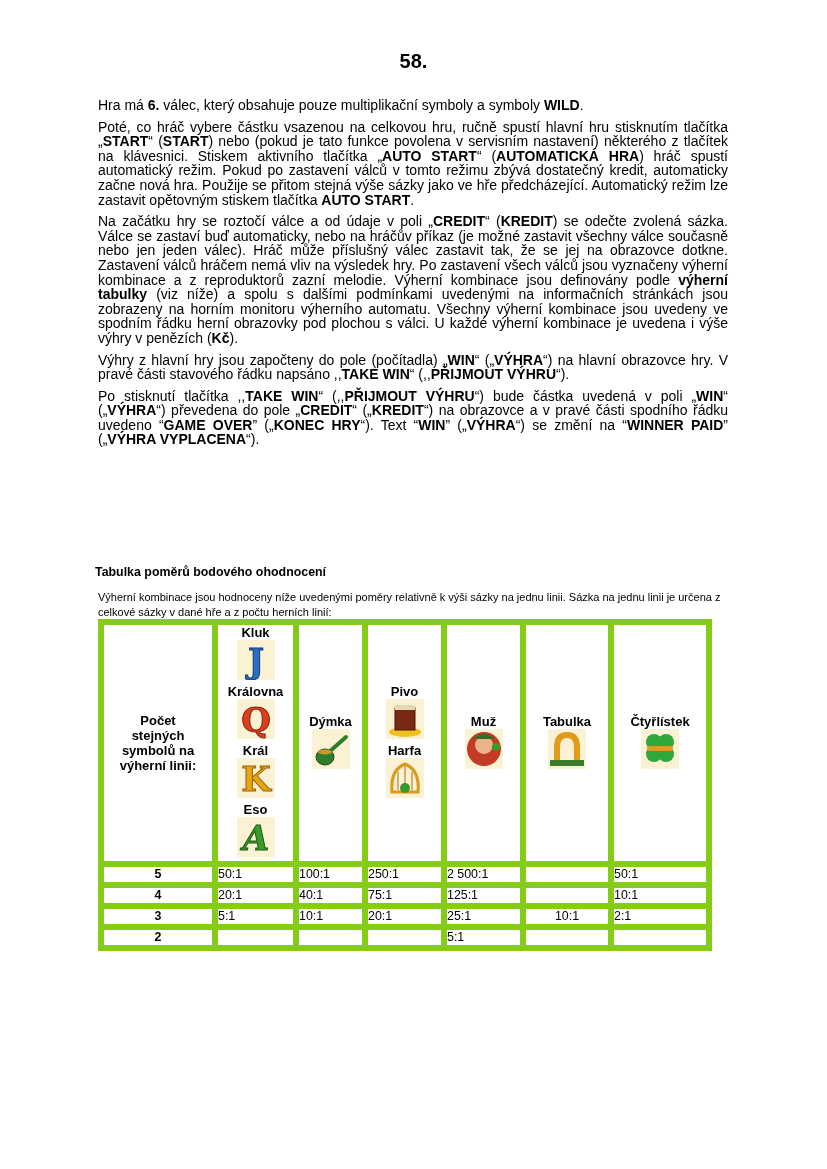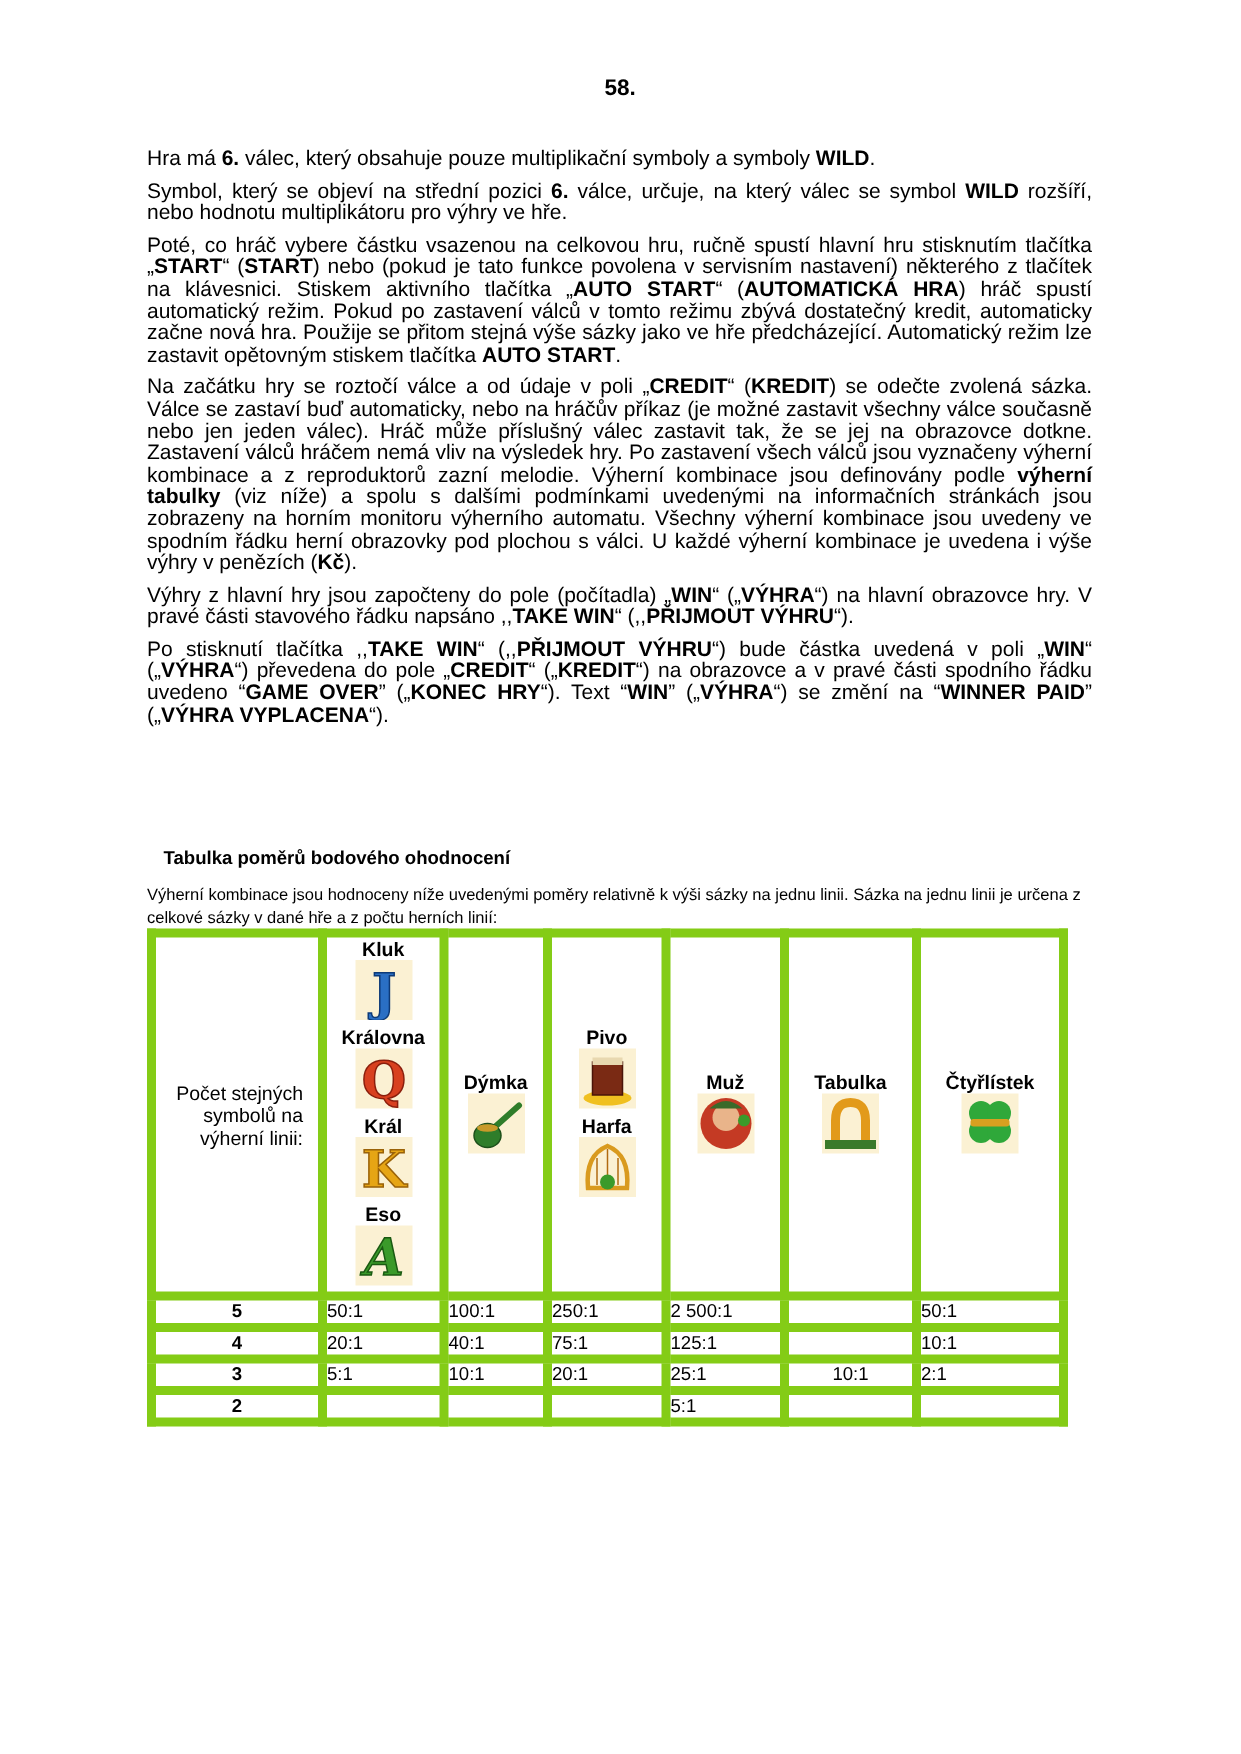--- a/index.html
+++ b/index.html
@@ -1,51 +1,50 @@
 <!DOCTYPE html>
 <html><head>
 <meta charset="utf-8">
 <style>
   html, body { margin: 0; padding: 0; background: #ffffff; }
   body { width: 827px; height: 1169px; position: relative; overflow: hidden;
          font-family: "Liberation Sans", sans-serif; color: #000; }
   .page-number { position: absolute; top: 50px; left: 0; width: 827px; text-align: center;
-                 font-weight: bold; font-size: 15px; }
+                 font-weight: bold; font-size: 20px; }
   .content { position: absolute; left: 98px; top: 98px; width: 630px;
              font-size: 14px; line-height: 14.6px; }
   .content p { margin: 0 0 7px 0; text-align: justify; }
   .content p.left { text-align: left; }
   .content b { font-weight: bold; }
-  .heading { position: absolute; left: 109px; top: 565px; font-weight: bold; font-size: 12.4px; text-align: right; }
+  .heading { position: absolute; left: 95px; top: 565px; font-weight: bold; font-size: 12.4px; text-align: right; }
   .intro { position: absolute; left: 98px; top: 590px; width: 630px; font-size: 11px; line-height: 14.6px; }
   table.paytable { position: absolute; left: 98px; top: 619px; border-collapse: collapse;
                    font-size: 12.4px; }
   table.paytable td { border: 6px solid #84cc16; padding: 0; vertical-align: middle; }
   .hdr-row td { height: 223px; }
-  .hdr-first { text-align: right; font-weight: normal; font-size: 13px; line-height: 15px; }
+  .hdr-first { text-align: center; font-weight: bold; font-size: 13px; line-height: 15px; }
   .sym-cell { text-align: center; }
   .sym-name { font-weight: bold; font-size: 13px; display: block; line-height: 15px; }
   .sym-icon { display: inline-block; width: 38px; height: 40px; margin: 0 auto 1px auto;
               background: #fbf1d3; position: relative; overflow: hidden; }
   .sym-icon svg { width: 38px; height: 40px; display: block; }
   .data-row td { height: 15px; line-height: 15px; font-size: 12.4px; }
   .num-col { text-align: center; font-weight: bold; }
   .val { text-align: left; padding-right: 12px !important; }
   .val.center { text-align: center; padding-right: 0 !important; }
   .tail { position: absolute; left: 98px; top: 918px; width: 630px; font-size: 12.4px; line-height: 14.6px; }
   .tail p { margin: 0 0 7px 0; text-align: justify; }
 </style>
 </head>
 <body>
 
 <div class="page-number">58.</div>
 
 <div class="content">
   <p class="left"><span>Hra má </span><b>6.</b><span> válec, který obsahuje pouze multiplikační symboly a symboly </span><b>WILD</b><span>.</span></p>
-  <p><span>Symbol, který se objeví na střední pozici </span><b>6.</b><span> válce, určuje, na který válec se symbol </span><b>WILD</b><span> rozšíří, nebo hodnotu multiplikátoru pro výhry ve hře.</span></p>
   <p><span>Poté, co hráč vybere částku vsazenou na celkovou hru, ručně spustí hlavní hru stisknutím tlačítka „</span><b>START</b><span>“ (</span><b>START</b><span>) nebo (pokud je tato funkce povolena v servisním nastavení) některého z tlačítek na klávesnici. Stiskem aktivního tlačítka „</span><b>AUTO START</b><span>“ (</span><b>AUTOMATICKÁ HRA</b><span>) hráč spustí automatický režim. Pokud po zastavení válců v tomto režimu zbývá dostatečný kredit, automaticky začne nová hra. Použije se přitom stejná výše sázky jako ve hře předcházející. Automatický režim lze zastavit opětovným stiskem tlačítka </span><b>AUTO START</b><span>.</span></p>
   <p><span>Na začátku hry se roztočí válce a od údaje v poli „</span><b>CREDIT</b><span>“ (</span><b>KREDIT</b><span>) se odečte zvolená sázka. Válce se zastaví buď automaticky, nebo na hráčův příkaz (je možné zastavit všechny válce současně nebo jen jeden válec). Hráč může příslušný válec zastavit tak, že se jej na obrazovce dotkne. Zastavení válců hráčem nemá vliv na výsledek hry. Po zastavení všech válců jsou vyznačeny výherní kombinace a z reproduktorů zazní melodie. Výherní kombinace jsou definovány podle </span><b>výherní tabulky</b><span> (viz níže) a spolu s dalšími podmínkami uvedenými na informačních stránkách jsou zobrazeny na horním monitoru výherního automatu. Všechny výherní kombinace jsou uvedeny ve spodním řádku herní obrazovky pod plochou s válci. U každé výherní kombinace je uvedena i výše výhry v penězích (</span><b>Kč</b><span>).</span></p>
   <p><span>Výhry z hlavní hry jsou započteny do pole (počítadla) „</span><b>WIN</b><span>“ („</span><b>VÝHRA</b><span>“) na hlavní obrazovce hry. V pravé části stavového řádku napsáno ,,</span><b>TAKE WIN</b><span>“ (,,</span><b>PŘIJMOUT VÝHRU</b><span>“).</span></p>
   <p><span>Po stisknutí tlačítka ,,</span><b>TAKE WIN</b><span>“ (,,</span><b>PŘIJMOUT VÝHRU</b><span>“) bude částka uvedená v poli „</span><b>WIN</b><span>“ („</span><b>VÝHRA</b><span>“) převedena do pole „</span><b>CREDIT</b><span>“ („</span><b>KREDIT</b><span>“) na obrazovce a v pravé části spodního řádku uvedeno “</span><b>GAME OVER</b><span>” („</span><b>KONEC HRY</b><span>“). Text “</span><b>WIN</b><span>” („</span><b>VÝHRA</b><span>“) se změní na “</span><b>WINNER PAID</b><span>” („</span><b>VÝHRA VYPLACENA</b><span>“).</span></p>
 </div>
 
 <div class="heading">Tabulka poměrů bodového ohodnocení</div>
 <div class="intro">Výherní kombinace jsou hodnoceny níže uvedenými poměry relativně k výši sázky na jednu linii. Sázka na jednu linii je určena z celkové sázky v dané hře a z počtu herních linií:</div>
 
 <table class="paytable">

